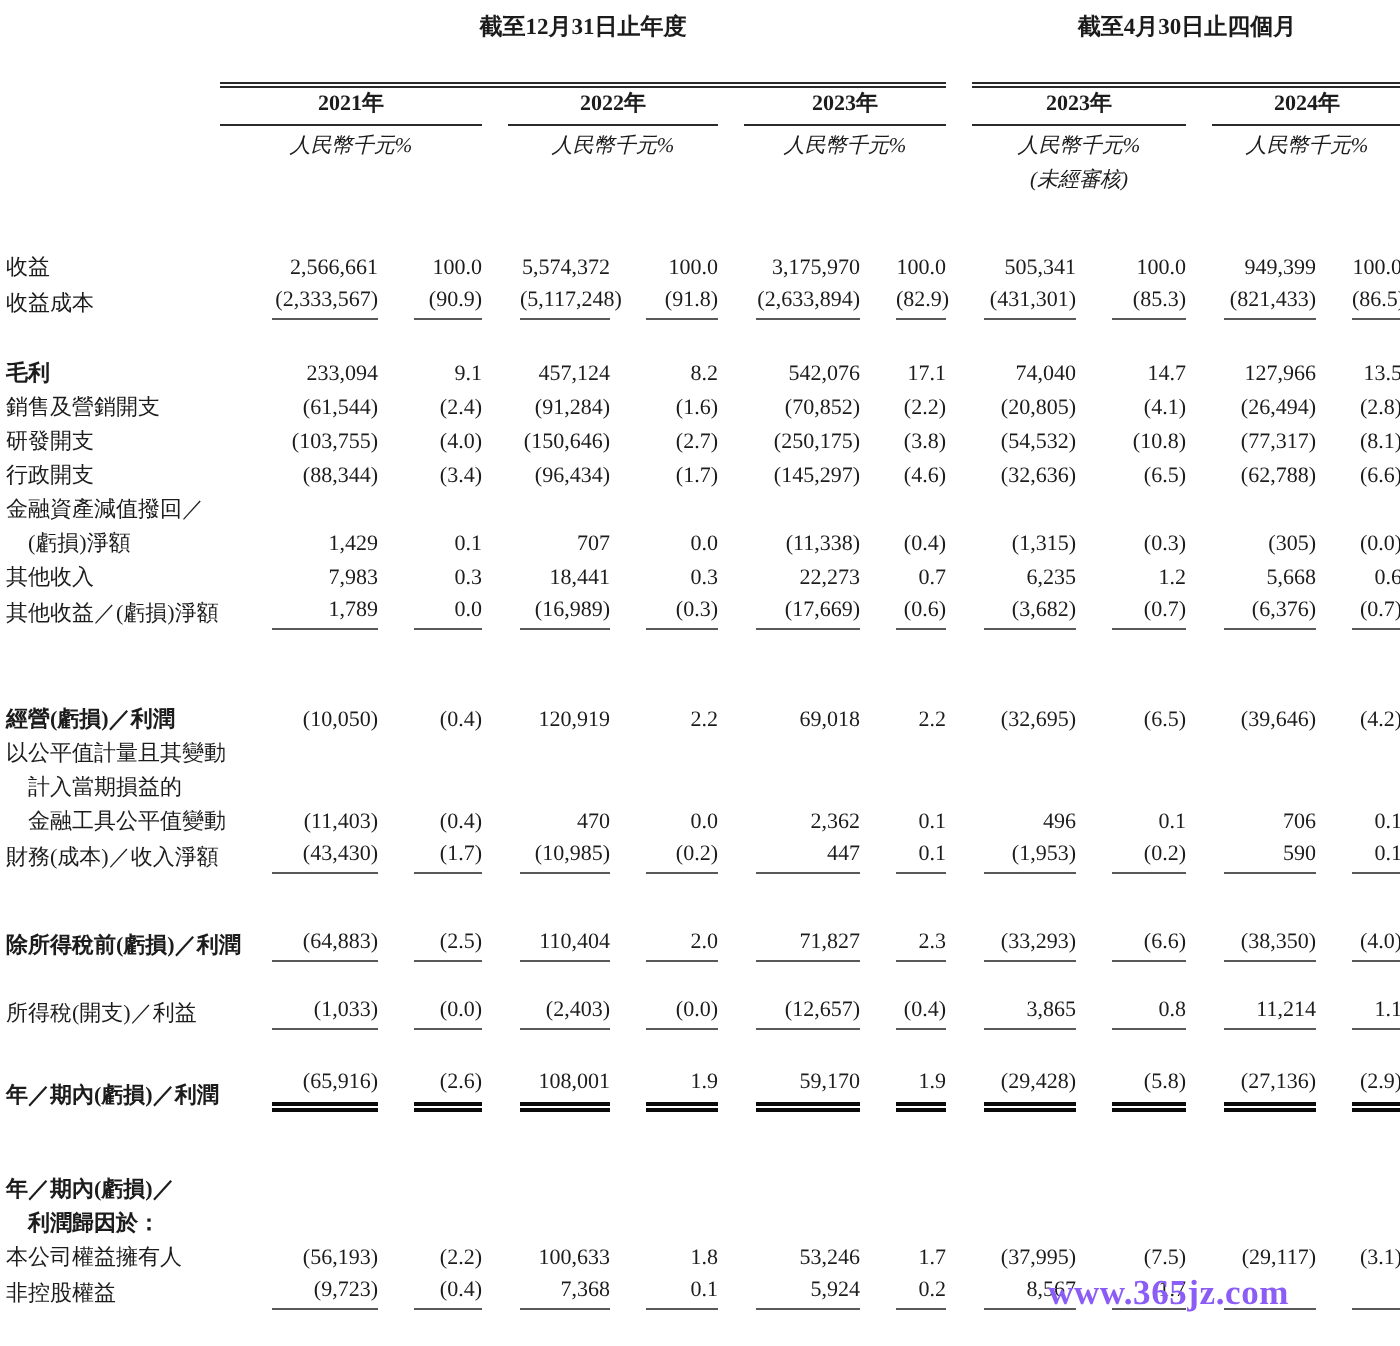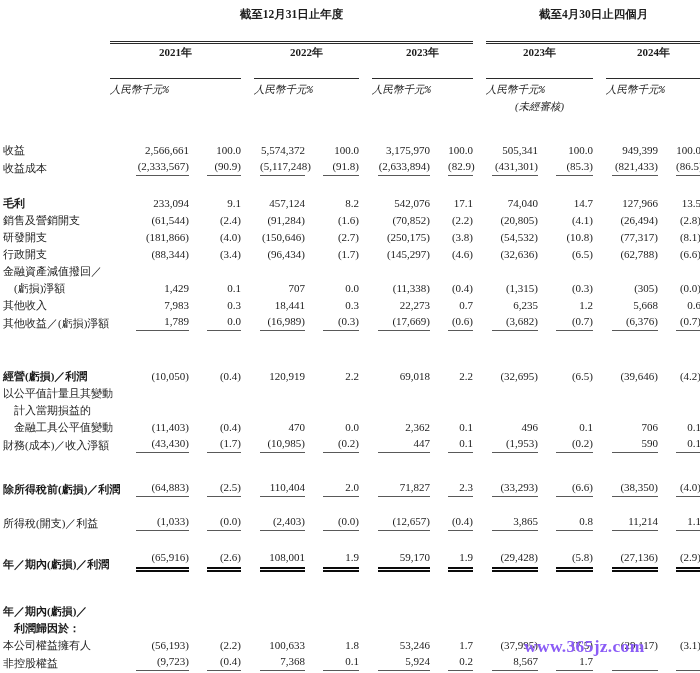--- a/index.html
+++ b/index.html
@@ -31,30 +31,29 @@
   .spanhead{font-weight:bold;font-size:11.5px;}
   .spanhead .dd{
     text-align:center;
     border-bottom:3px double #2a2a2a;
     padding-bottom:19px;
   }
   .yr .yl{
     text-align:center;
     font-weight:bold;
     border-bottom:1.2px solid #2a2a2a;
-    padding-bottom:18px;
+    padding-bottom:2px;
   }
   .unitrow .uw{
     display:flex;
-    justify-content:flex-start;
+    justify-content:center;
     align-items:baseline;
     font-style:italic;
     font-size:10.5px;
     padding-top:3px;
-    font-family:Liberation Mono, monospace;
   }
   .unaudited{
     text-align:center;
     font-style:italic;
     font-size:10.5px;
   }
   
   td.lbl{text-align:left;overflow:visible;}
   td.lbl.b{font-weight:bold;}
   td.lbl.ind{padding-left:11px;}
@@ -328,21 +327,21 @@
           <td class="vc">
             <div class="ci">(26,494)</div>
           </td>
           <td class="pc">
             <div class="ci">(2.8)</div>
           </td>
         </tr>
         <tr>
           <td class="lbl">研發開支</td>
           <td class="vc">
-            <div class="ci">(181,866)</div>
+            <div class="ci">(103,755)</div>
           </td>
           <td class="pc">
             <div class="ci">(4.0)</div>
           </td>
           <td></td>
           <td class="vc">
             <div class="ci">(150,646)</div>
           </td>
           <td class="pc">
             <div class="ci">(2.7)</div>

